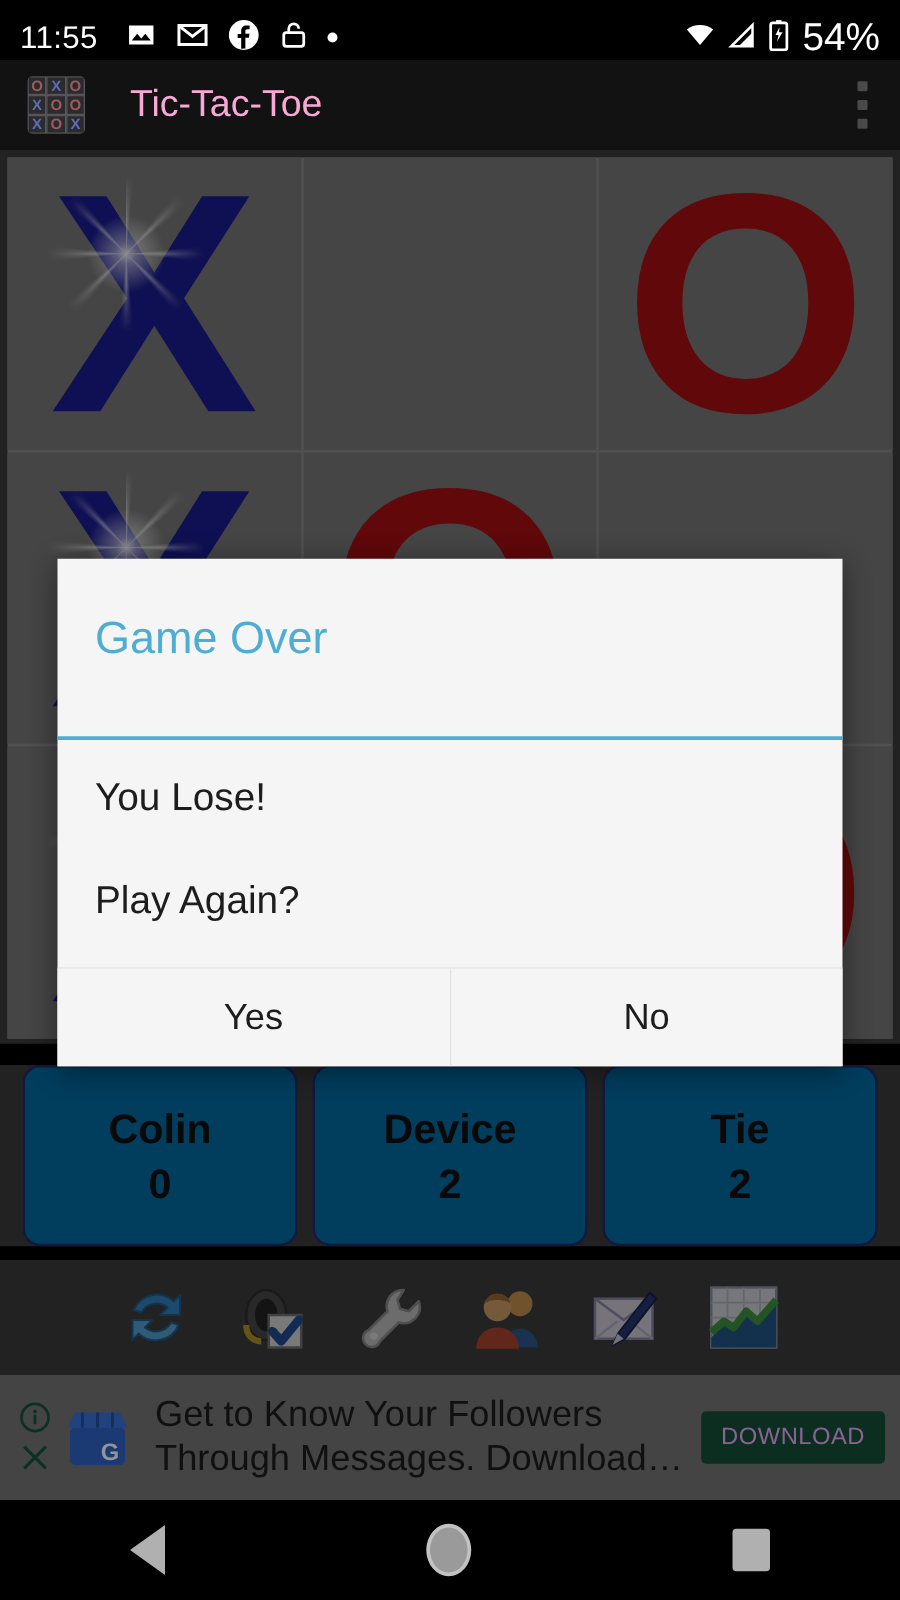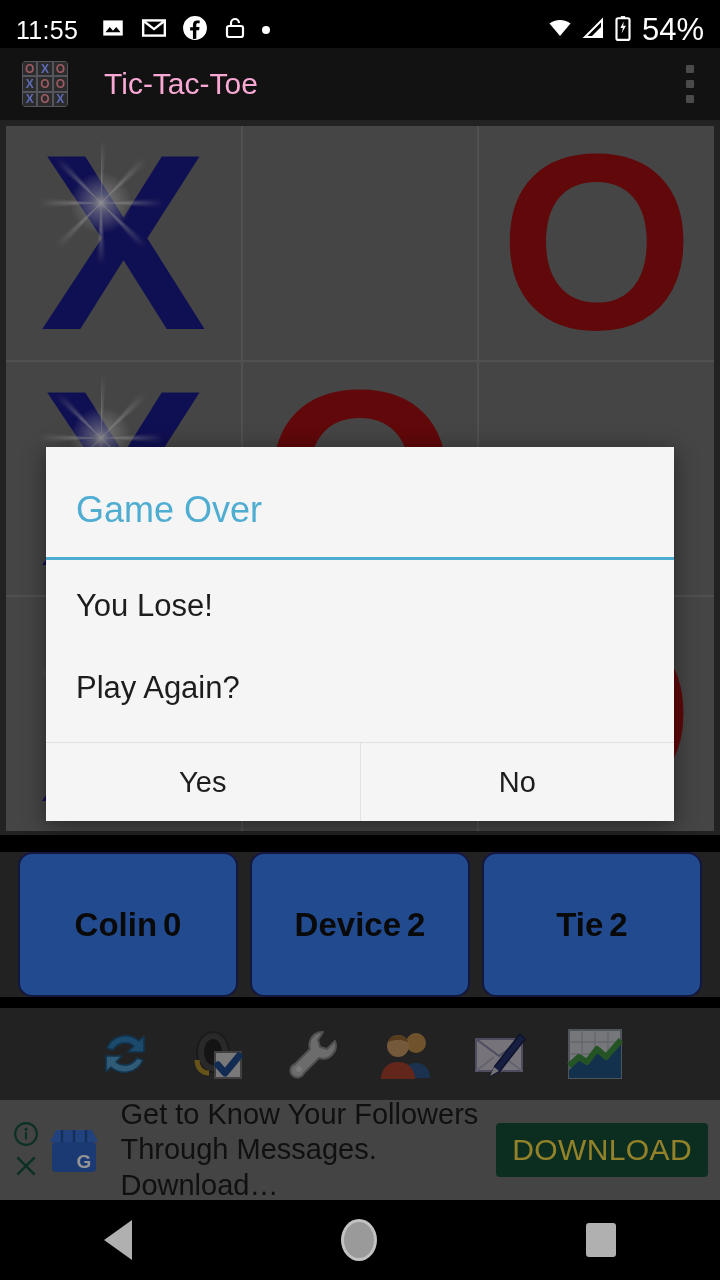--- a/index.html
+++ b/index.html
@@ -88,21 +88,21 @@
             mask-image: radial-gradient(circle at 50% 50%, #000 0%, #000 30%, transparent 68%);
   }
 
   
   .scorerow {
     position: absolute; top: 852px; left: 0; width: 720px; height: 145px;
     display: flex; gap: 12px; padding: 0 18px; background: #3c3c3c;
   }
   .scorebtn {
     flex: 1; border: 2px solid #232a6b; border-radius: 14px;
-    background: #3b82f6; display: flex; 
+    background: #0369a1; display: flex; flex-direction: column;
     align-items: center; justify-content: center; gap: 6px;
   }
   .score-name { font-size: 33px; font-weight: 700; color: #101010; }
   .score-val  { font-size: 33px; font-weight: 700; color: #101010; }
 
   
   .iconbar {
     position: absolute; top: 1008px; left: 0; width: 720px; height: 92px;
     background: #3c3c3c; display: flex; align-items: center;
     justify-content: center; gap: 30px;
@@ -116,38 +116,38 @@
     background: #757575; display: flex; align-items: center; padding: 0 12px;
   }
   .ad-left { width: 32px; display: flex; flex-direction: column; align-items: center; gap: 6px; }
   .ad-icon-i, .ad-icon-x { width: 26px; height: 26px; }
   .ad-store {
     width: 56px; height: 56px; margin-left: 6px; flex: none;
   }
   .ad-text { margin-left: 18px; color: #1c1c1c; line-height: 1.22; }
   .ad-text div { font-size: 29px; }
   .ad-dl {
-    margin-left: auto; background: #15503a; color: #fde047;
-    font-size: 30px; letter-spacing: .4px; padding: 10px 16px; border-radius: 4px;
+    margin-left: auto; background: #15503a; color: #f0abfc;
+    font-size: 19px; letter-spacing: .4px; padding: 10px 16px; border-radius: 4px;
     white-space: nowrap;
   }
 
   
   .scrim {
     position: absolute; top: 120px; left: 0; width: 720px; height: 1080px;
     background: rgba(0,0,0,.42); pointer-events: none;
   }
 
   
   .dialog {
     position: absolute; left: 46px; top: 447px; width: 628px;
     background: #f5f5f5; box-shadow: 0 4px 22px rgba(0,0,0,.45);
   }
   .dlg-title {
-    padding: 42px 30px 0 30px; height: 110px;
+    padding: 42px 30px 0 30px; height: 142px;
     font-size: 36px; color: #4fadd2; font-weight: 400;
   }
   .dlg-rule { height: 3px; background: #4fadd2; margin: 0; }
   .dlg-body { padding: 28px 30px 26px 30px; }
   .dlg-body p { font-size: 31px; color: #1d1d1d; margin-bottom: 46px; }
   .dlg-body p:last-child { margin-bottom: 10px; }
   .dlg-sep { height: 1px; background: #e0e0e0; }
   .dlg-actions { display: flex; height: 78px; }
   .dlg-btn {
     flex: 1; display: flex; align-items: center; justify-content: center;

